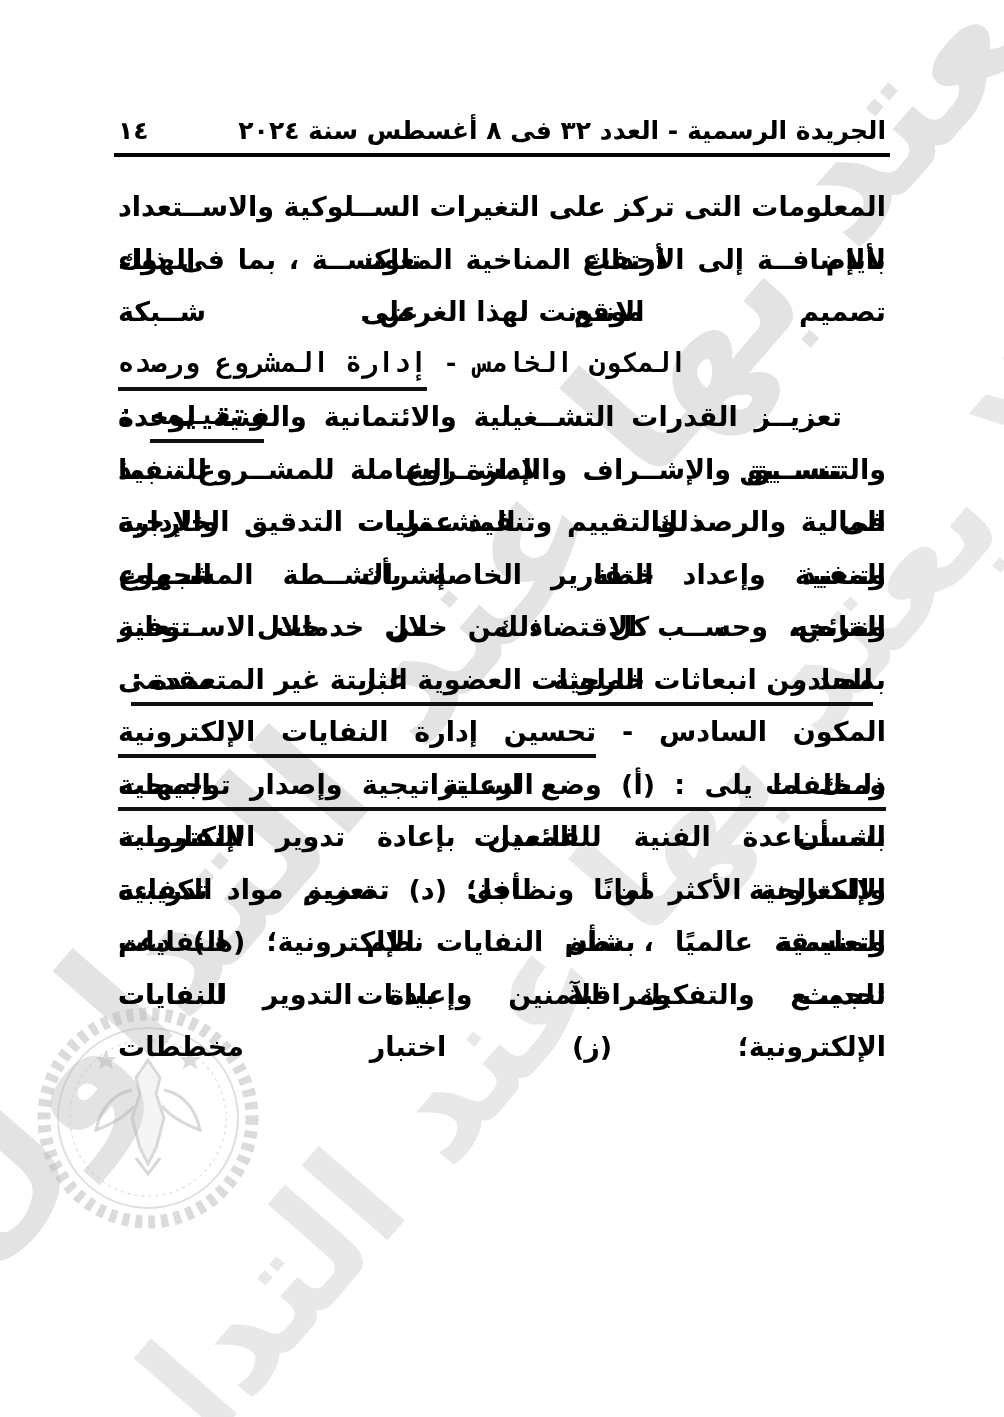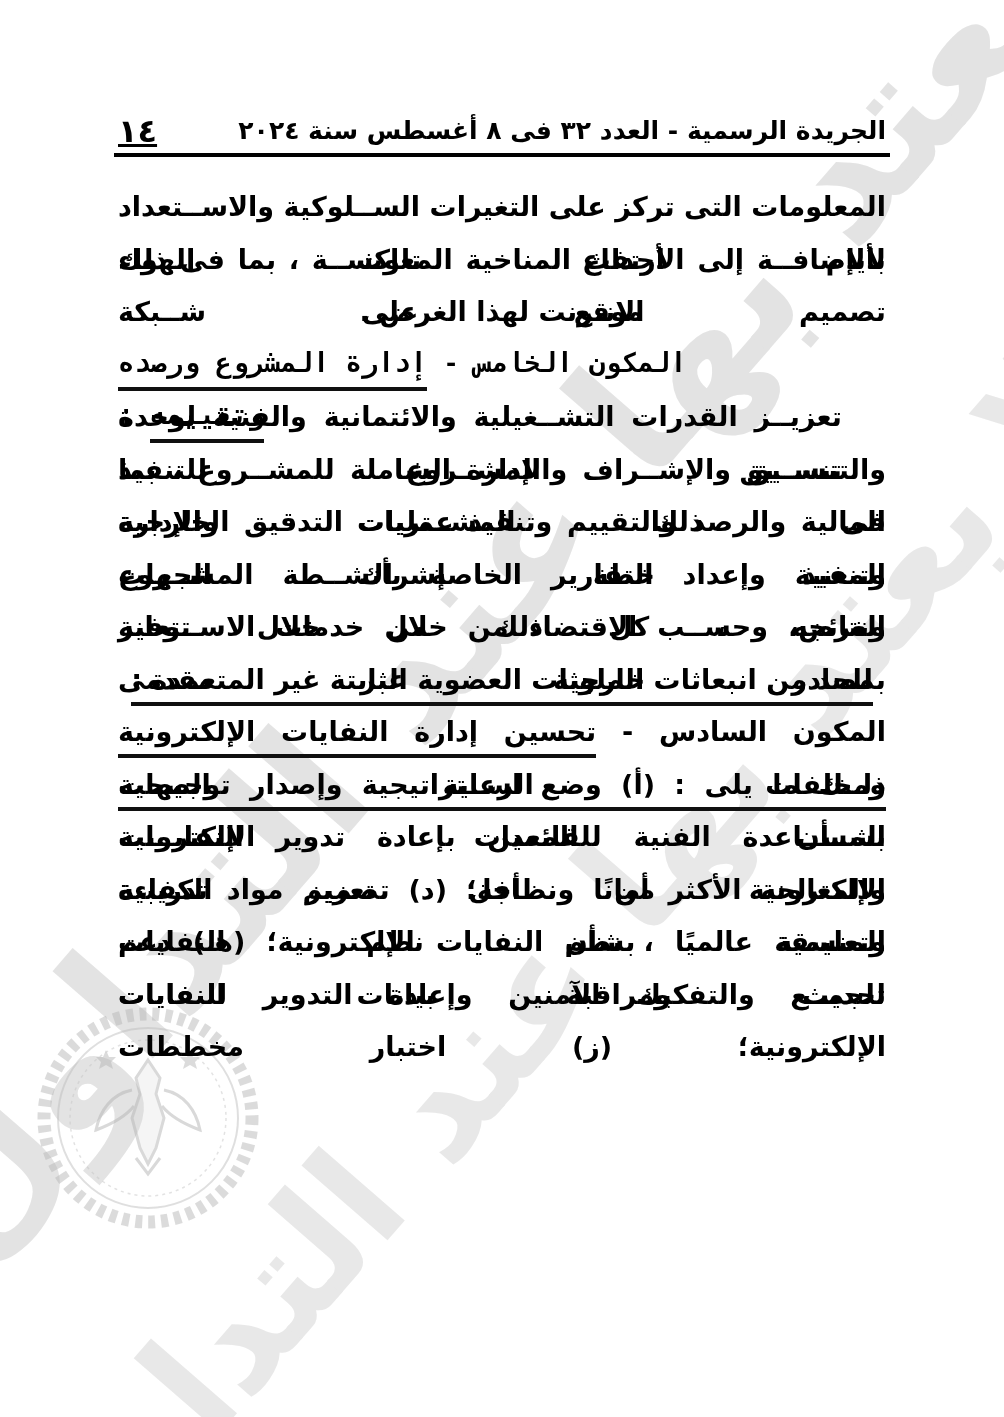--- a/index.html
+++ b/index.html
@@ -27,21 +27,21 @@
   .seal{position:absolute;left:28px;top:998px;opacity:.6;}
   
   .header{
     position:absolute;z-index:2;
     top:110px;right:118px;width:768px;height:42px;
     font-weight:700;font-size:25px;line-height:42px;
   }
   .issue{ text-align:right; padding-left:120px; }
   .pagenum{
     position:absolute;left:0;top:0;
-    font-weight:700;font-size:32px;line-height:42px;text-decoration:underline;
+    font-weight:700;font-size:25px;line-height:42px;
   }
   .rule{
     position:absolute;z-index:2;
     top:153px;right:114px;width:776px;height:4px;
     background:#000;
   }
   
   .body{
     position:absolute;z-index:1;
     top:181px;right:118px;width:768px;

